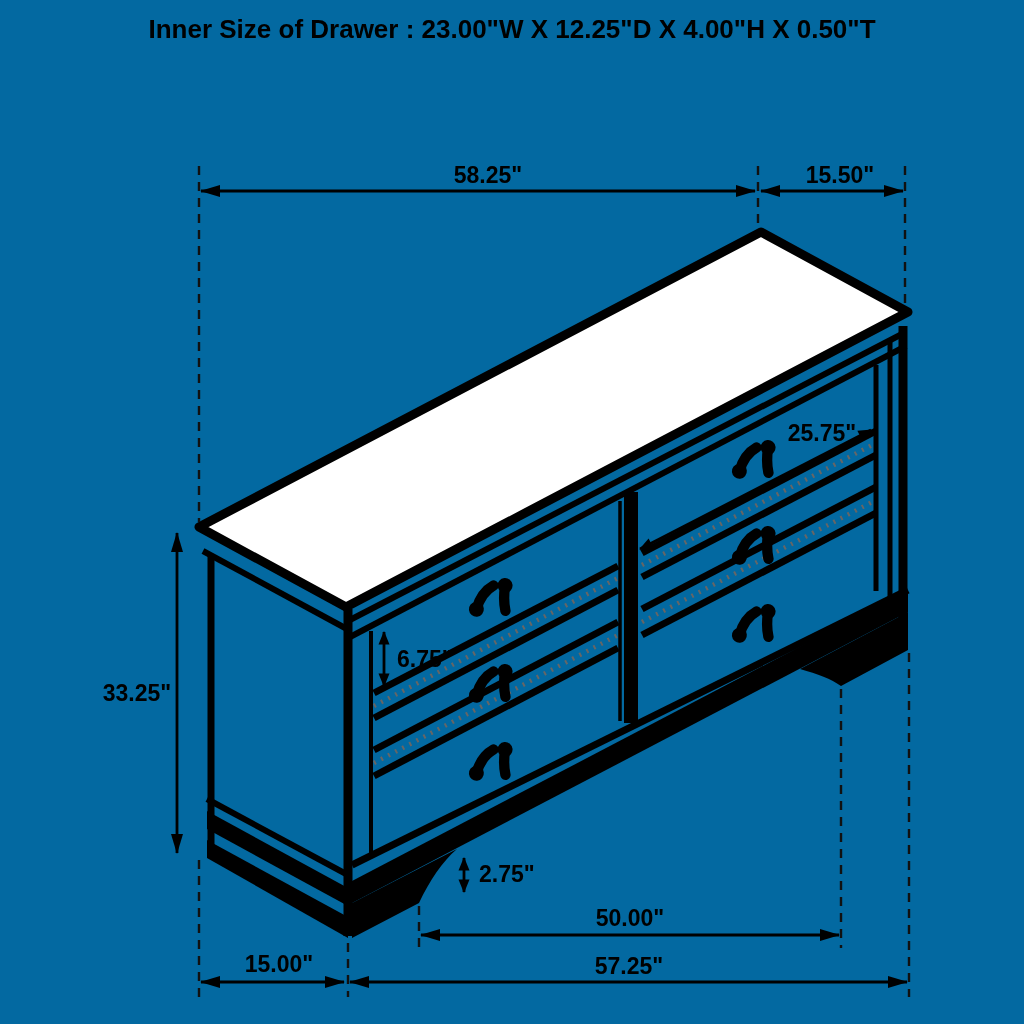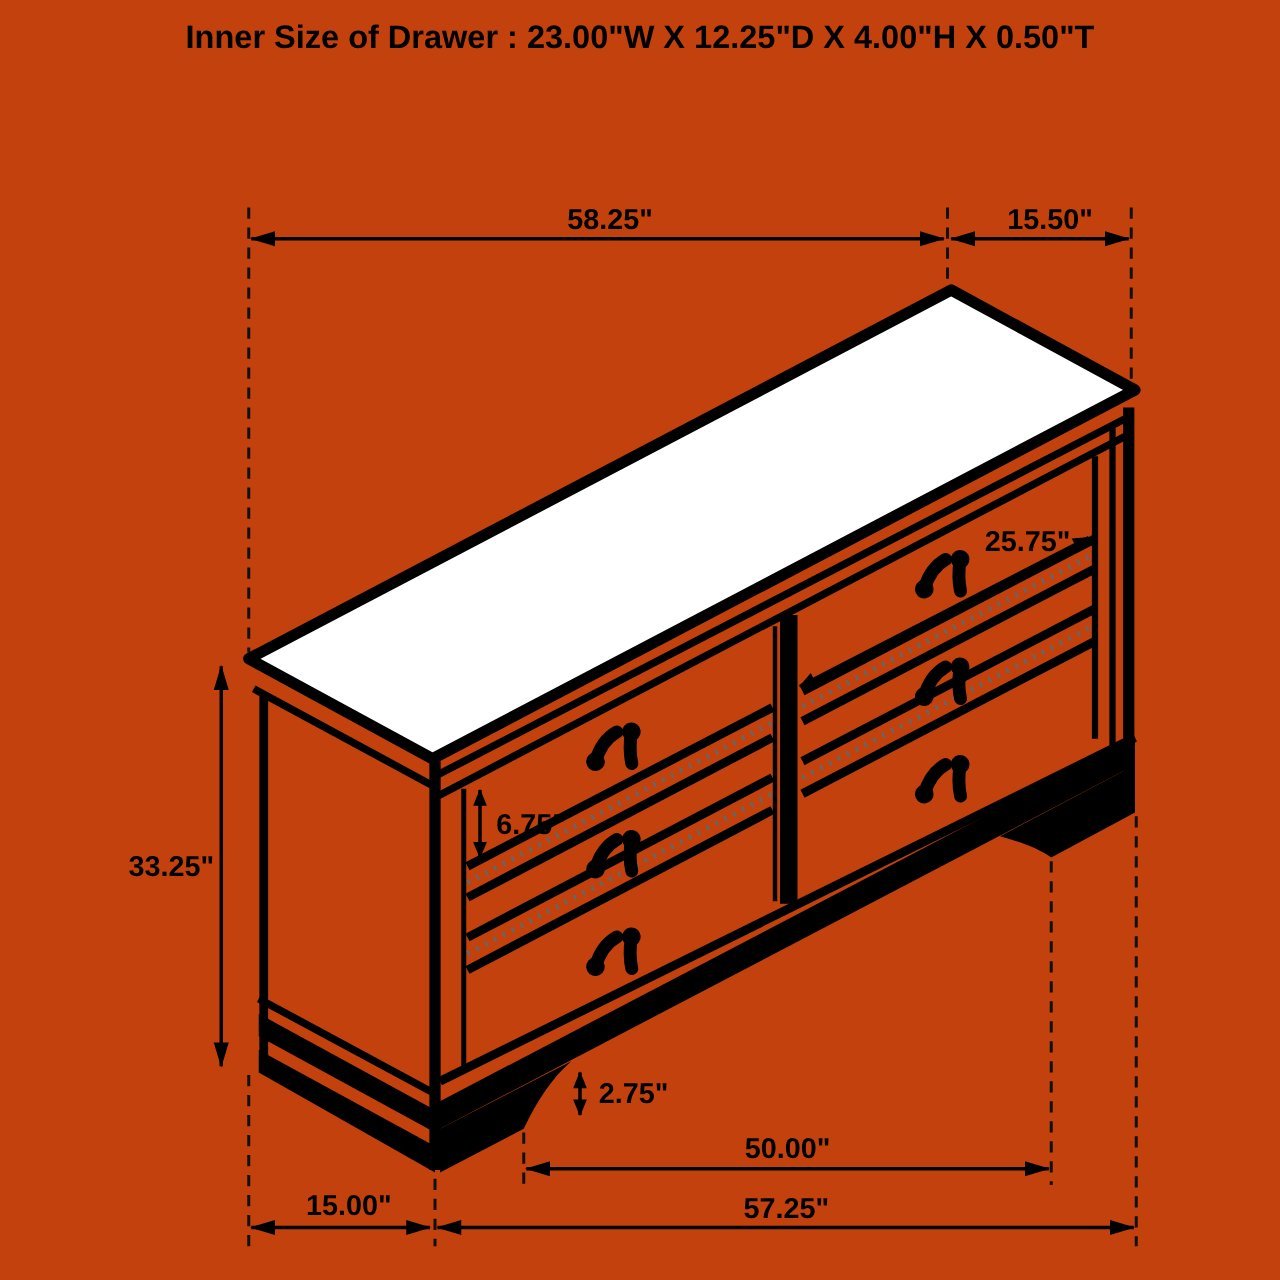--- a/index.html
+++ b/index.html
@@ -1,16 +1,16 @@
 <!DOCTYPE html>
 <html><head>
 <meta charset="utf-8">
 <style>
   html,body{margin:0;padding:0;background:#ffffff;}
-  #stage{position:relative;width:1024px;height:1024px;background:#c2410c;overflow:hidden;
+  #stage{position:relative;width:1024px;height:1024px;background:#0369a1;overflow:hidden;
          font-family:"Liberation Sans", sans-serif;}
   svg{display:block;}
   .ln{stroke:#000;fill:none;}
   .fl{fill:#000;stroke:none;}
   .dot{stroke:#666;fill:none;stroke-dasharray:2 6;}
   .ext{stroke:#111;fill:none;stroke-width:2.4;stroke-dasharray:9 7;}
   .dim{stroke:#000;fill:none;stroke-width:2.8;}
   .lbl{font:bold 23px "Liberation Sans", sans-serif;fill:#000;}
   .ttl{font:bold 26px "Liberation Sans", sans-serif;fill:#000;}
 </style>

